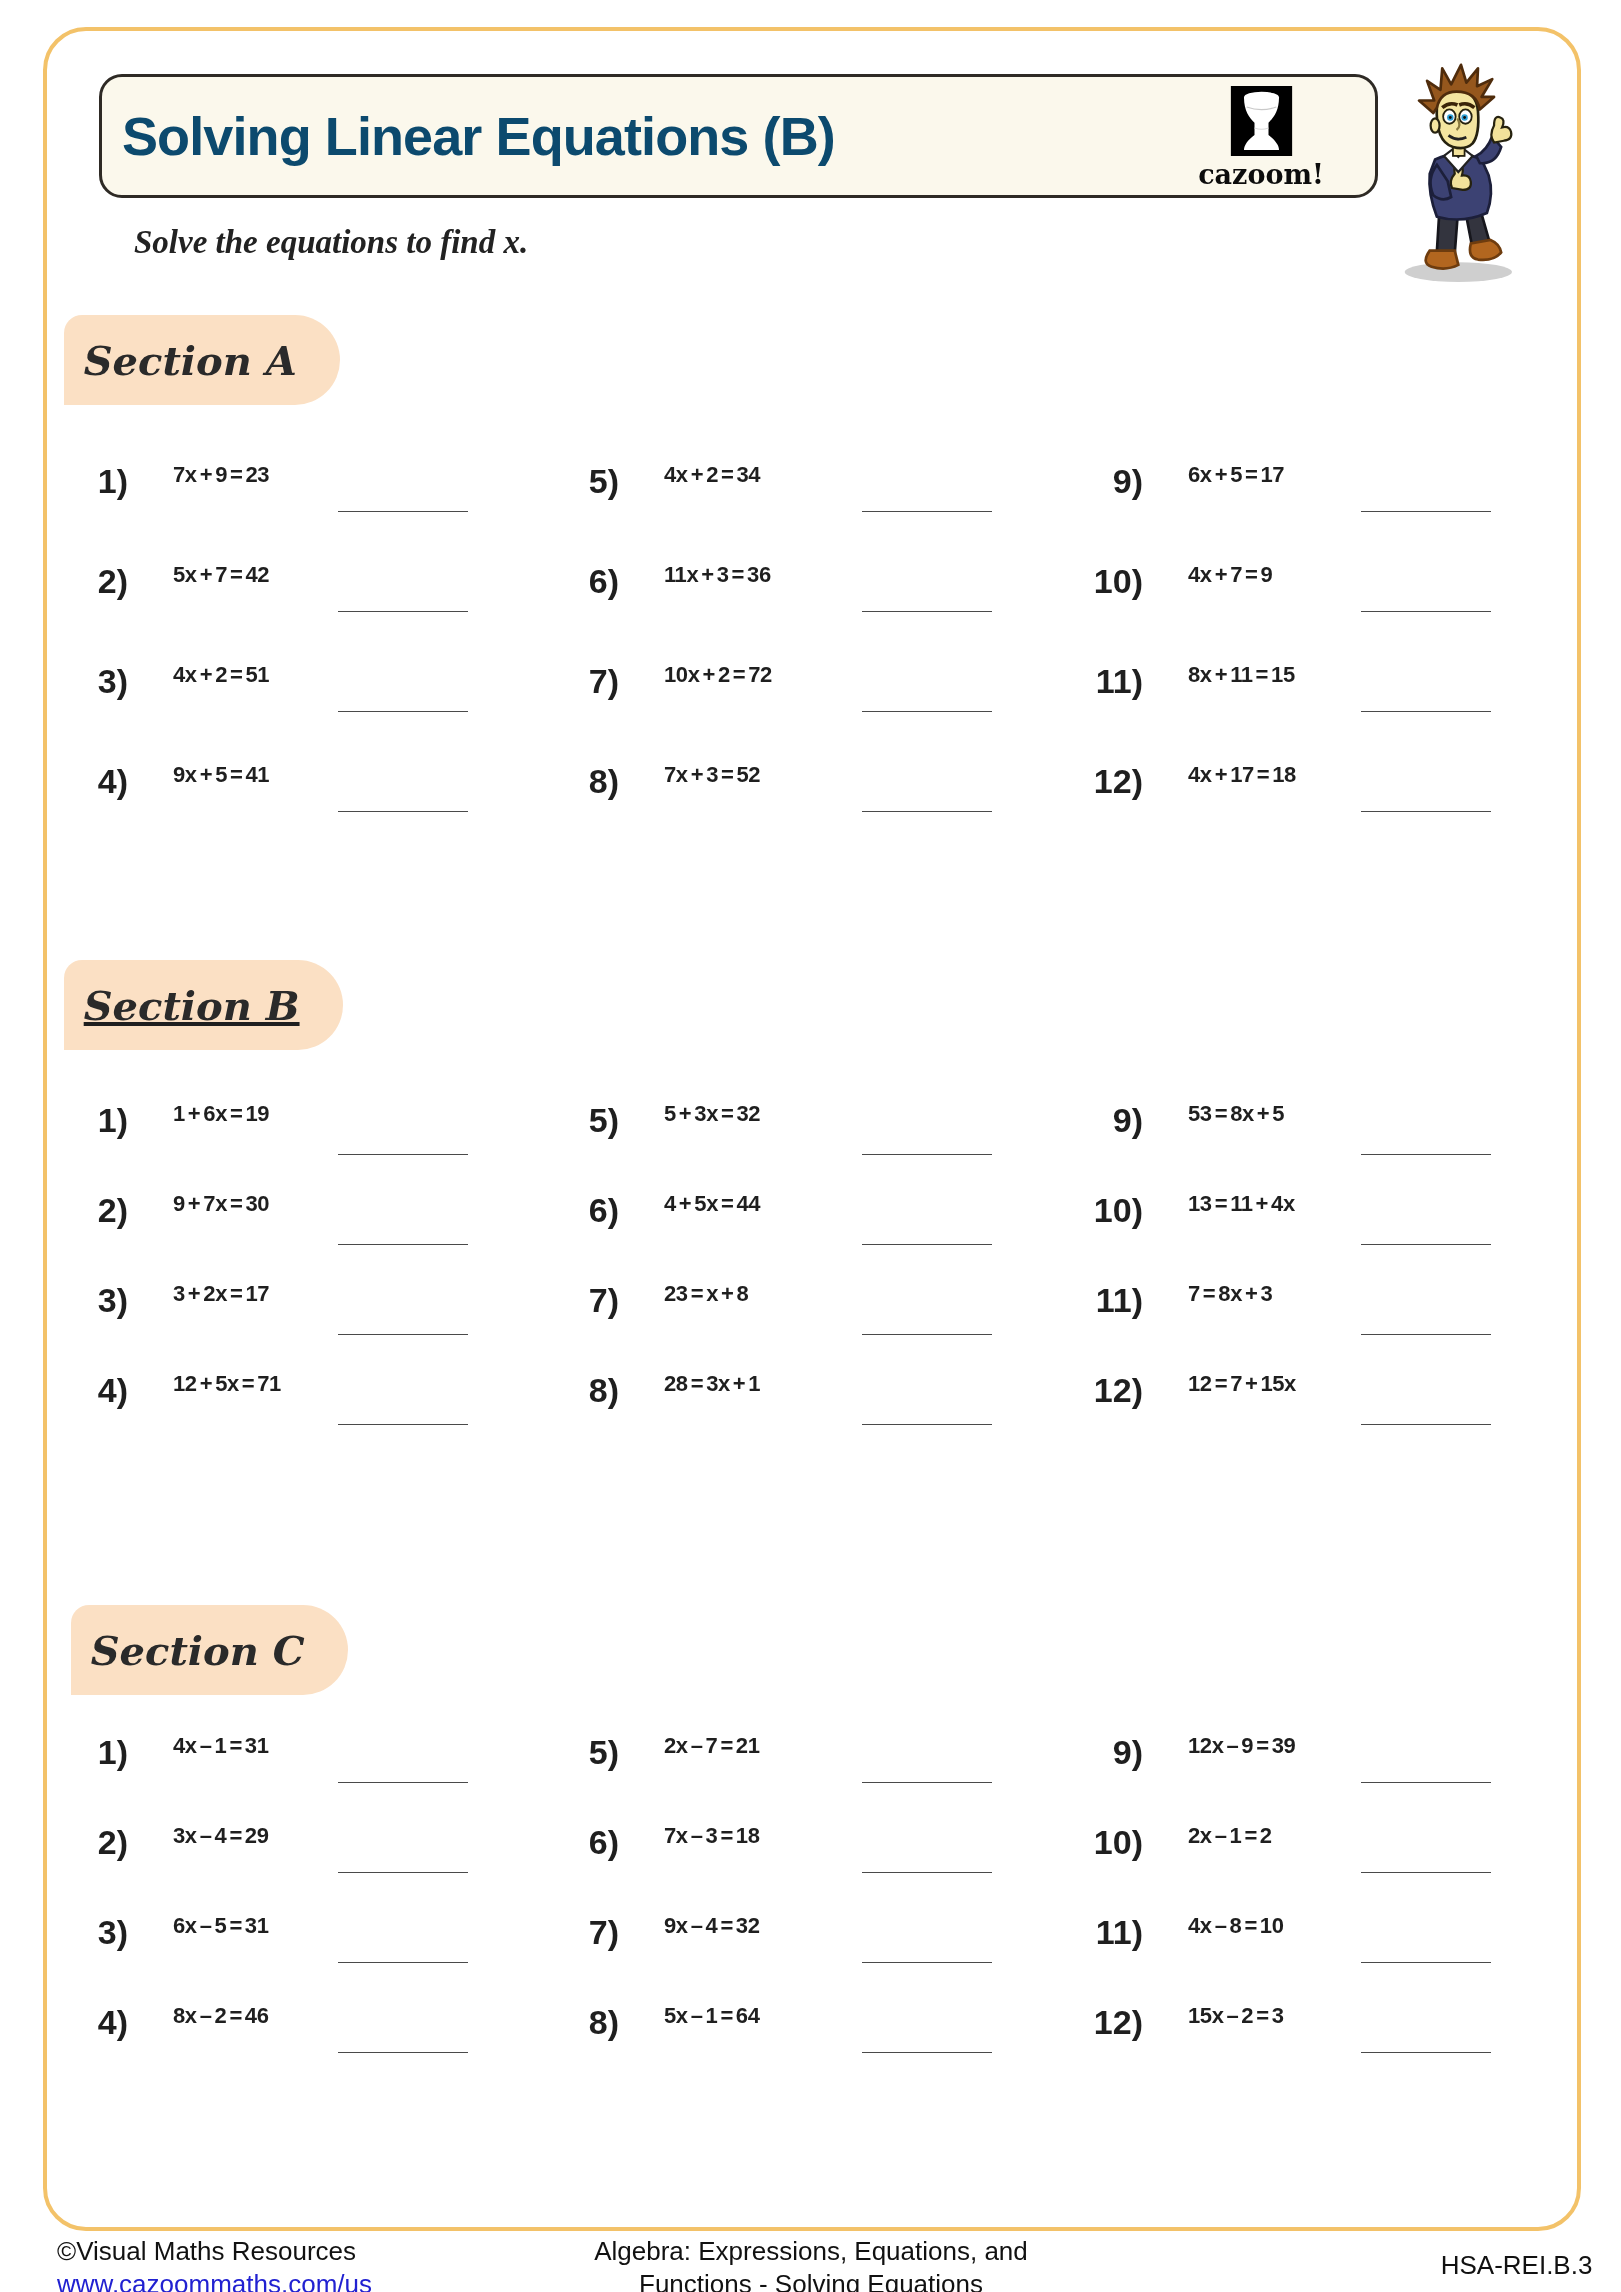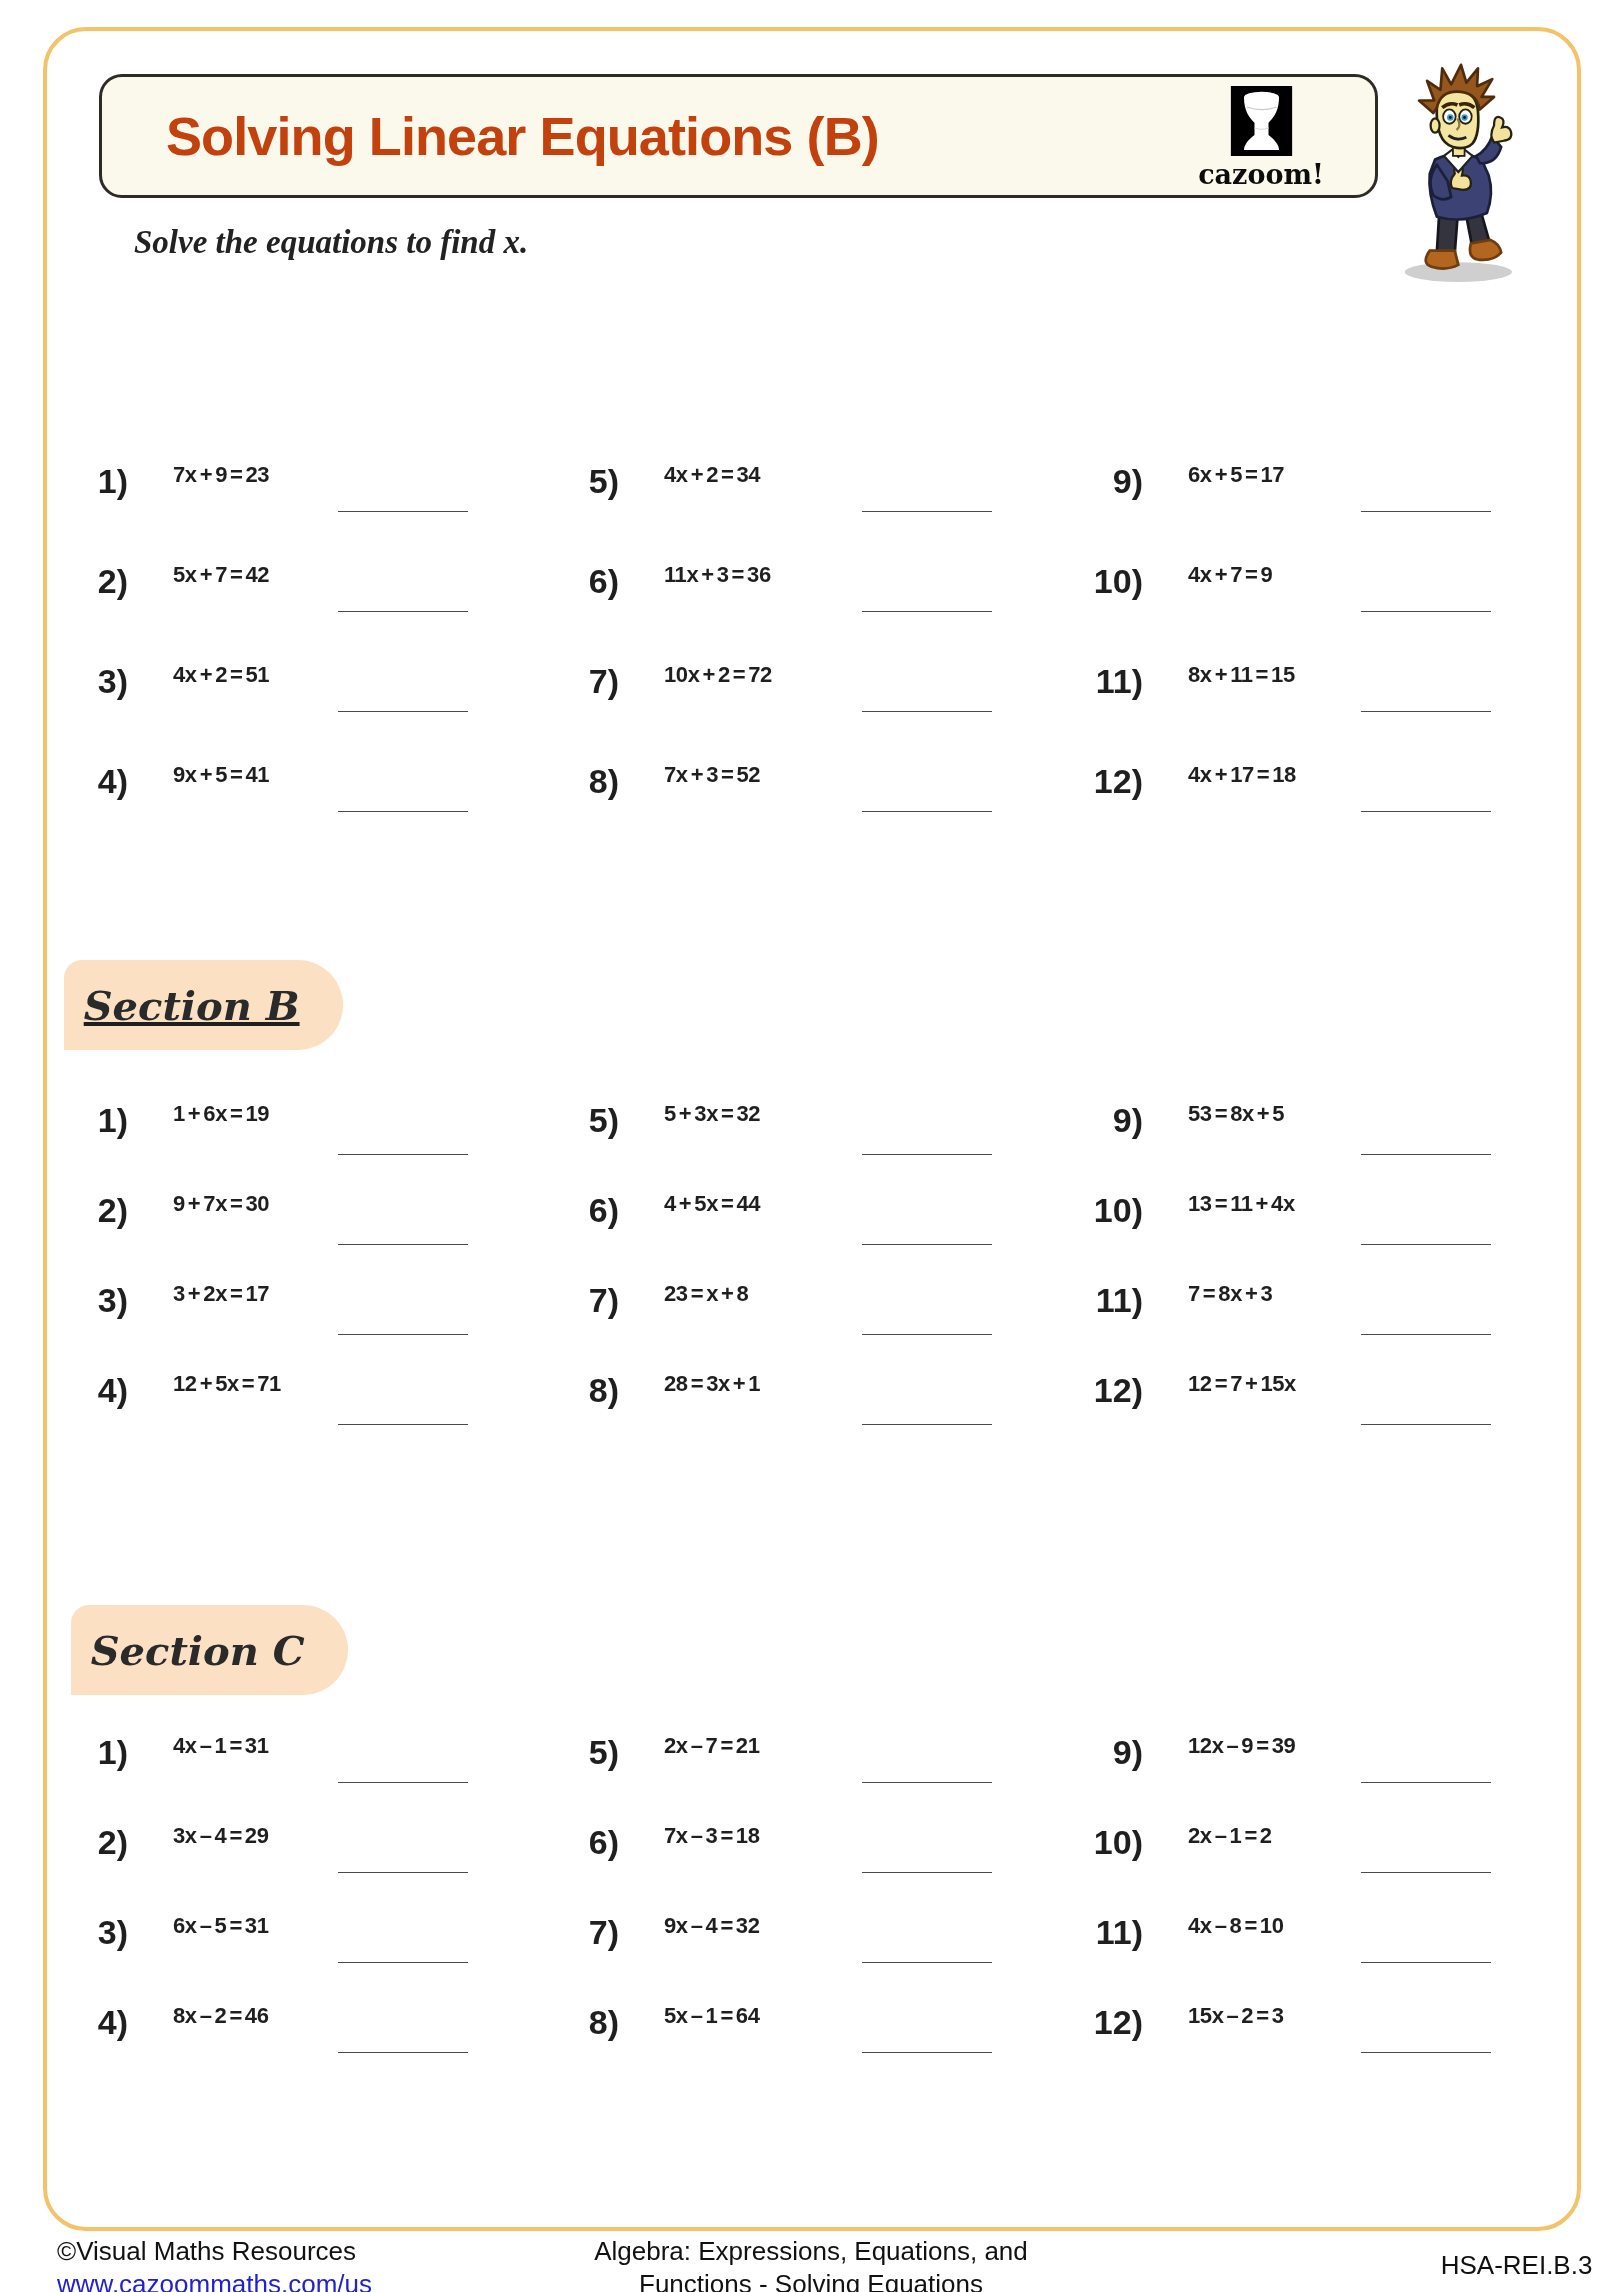--- a/index.html
+++ b/index.html
@@ -4,21 +4,21 @@
 <style>
   html,body{margin:0;padding:0;background:#ffffff;}
   .sheet{position:relative;width:1622px;height:2293px;background:#fff;overflow:hidden;
          font-family:"Liberation Sans",sans-serif;color:#1f1f1f;}
   .frame{position:absolute;left:43px;top:27px;width:1530px;height:2196px;
          border:4.5px solid #F3C269;border-radius:43px;}
   
   .titlebox{position:absolute;left:99px;top:74px;width:1279px;height:124px;
             background:#FBF8EC;border:3.6px solid #2e2a25;border-radius:23px;
             display:flex;align-items:center;box-sizing:border-box;}
-  .title{font-size:54px;font-weight:bold;padding-left:20px;color:#c2410c;letter-spacing:-0.9px;margin-left:44px;}
+  .title{font-size:54px;font-weight:bold;padding-left:20px;color:#0c4a6e;letter-spacing:-0.9px;}
   .logo{position:absolute;right:47px;top:9px;width:134px;text-align:center;}
   .logotext{font-family:"DejaVu Serif",serif;font-weight:bold;font-size:27px;color:#0c0c0c;
             letter-spacing:0;margin-top:0;}
   .character{position:absolute;left:1394px;top:59px;width:134px;height:226px;}
   .instruction{position:absolute;left:134px;top:224px;font-family:"Liberation Serif",serif;
                font-style:italic;font-size:33px;color:#222;font-weight:bold;}
   
   .badge{position:absolute;left:64px;height:90px;background:#FBE0C4;
          border-radius:18px 45px 45px 0;display:flex;align-items:center;
          padding:0 43px 0 19.7px;}
@@ -90,20 +90,23 @@
       <path d="M54,54 q8,-7 17,-3" stroke="#3a2408" stroke-width="4" fill="none"></path>
       <path d="M73,51 q9,-4 17,3" stroke="#3a2408" stroke-width="4" fill="none"></path>
       <path d="M71,66 q5,9 -1,13" stroke="#8a7a40" stroke-width="2.5" fill="none"></path>
       <path d="M61,85 q9,7 20,2" stroke="#222" stroke-width="3" fill="none"></path>
       <path d="M65,87 q5,4 10,1.5" stroke="#222" stroke-width="2" fill="none"></path>
     </svg>
   </div>
 
   <div class="instruction">Solve the equations to find x.</div>
 
+  <div class="badge badge-a">
+    <span>Section A</span>
+  </div>
   <div class="grid grid-a">
     <div class="prob">
         <span class="pnum">1)</span>
         <span class="peq">7x + 9 = 23</span>
         <span class="ansline"></span>
       </div>
     <div class="prob">
         <span class="pnum">2)</span>
         <span class="peq">5x + 7 = 42</span>
         <span class="ansline"></span>

